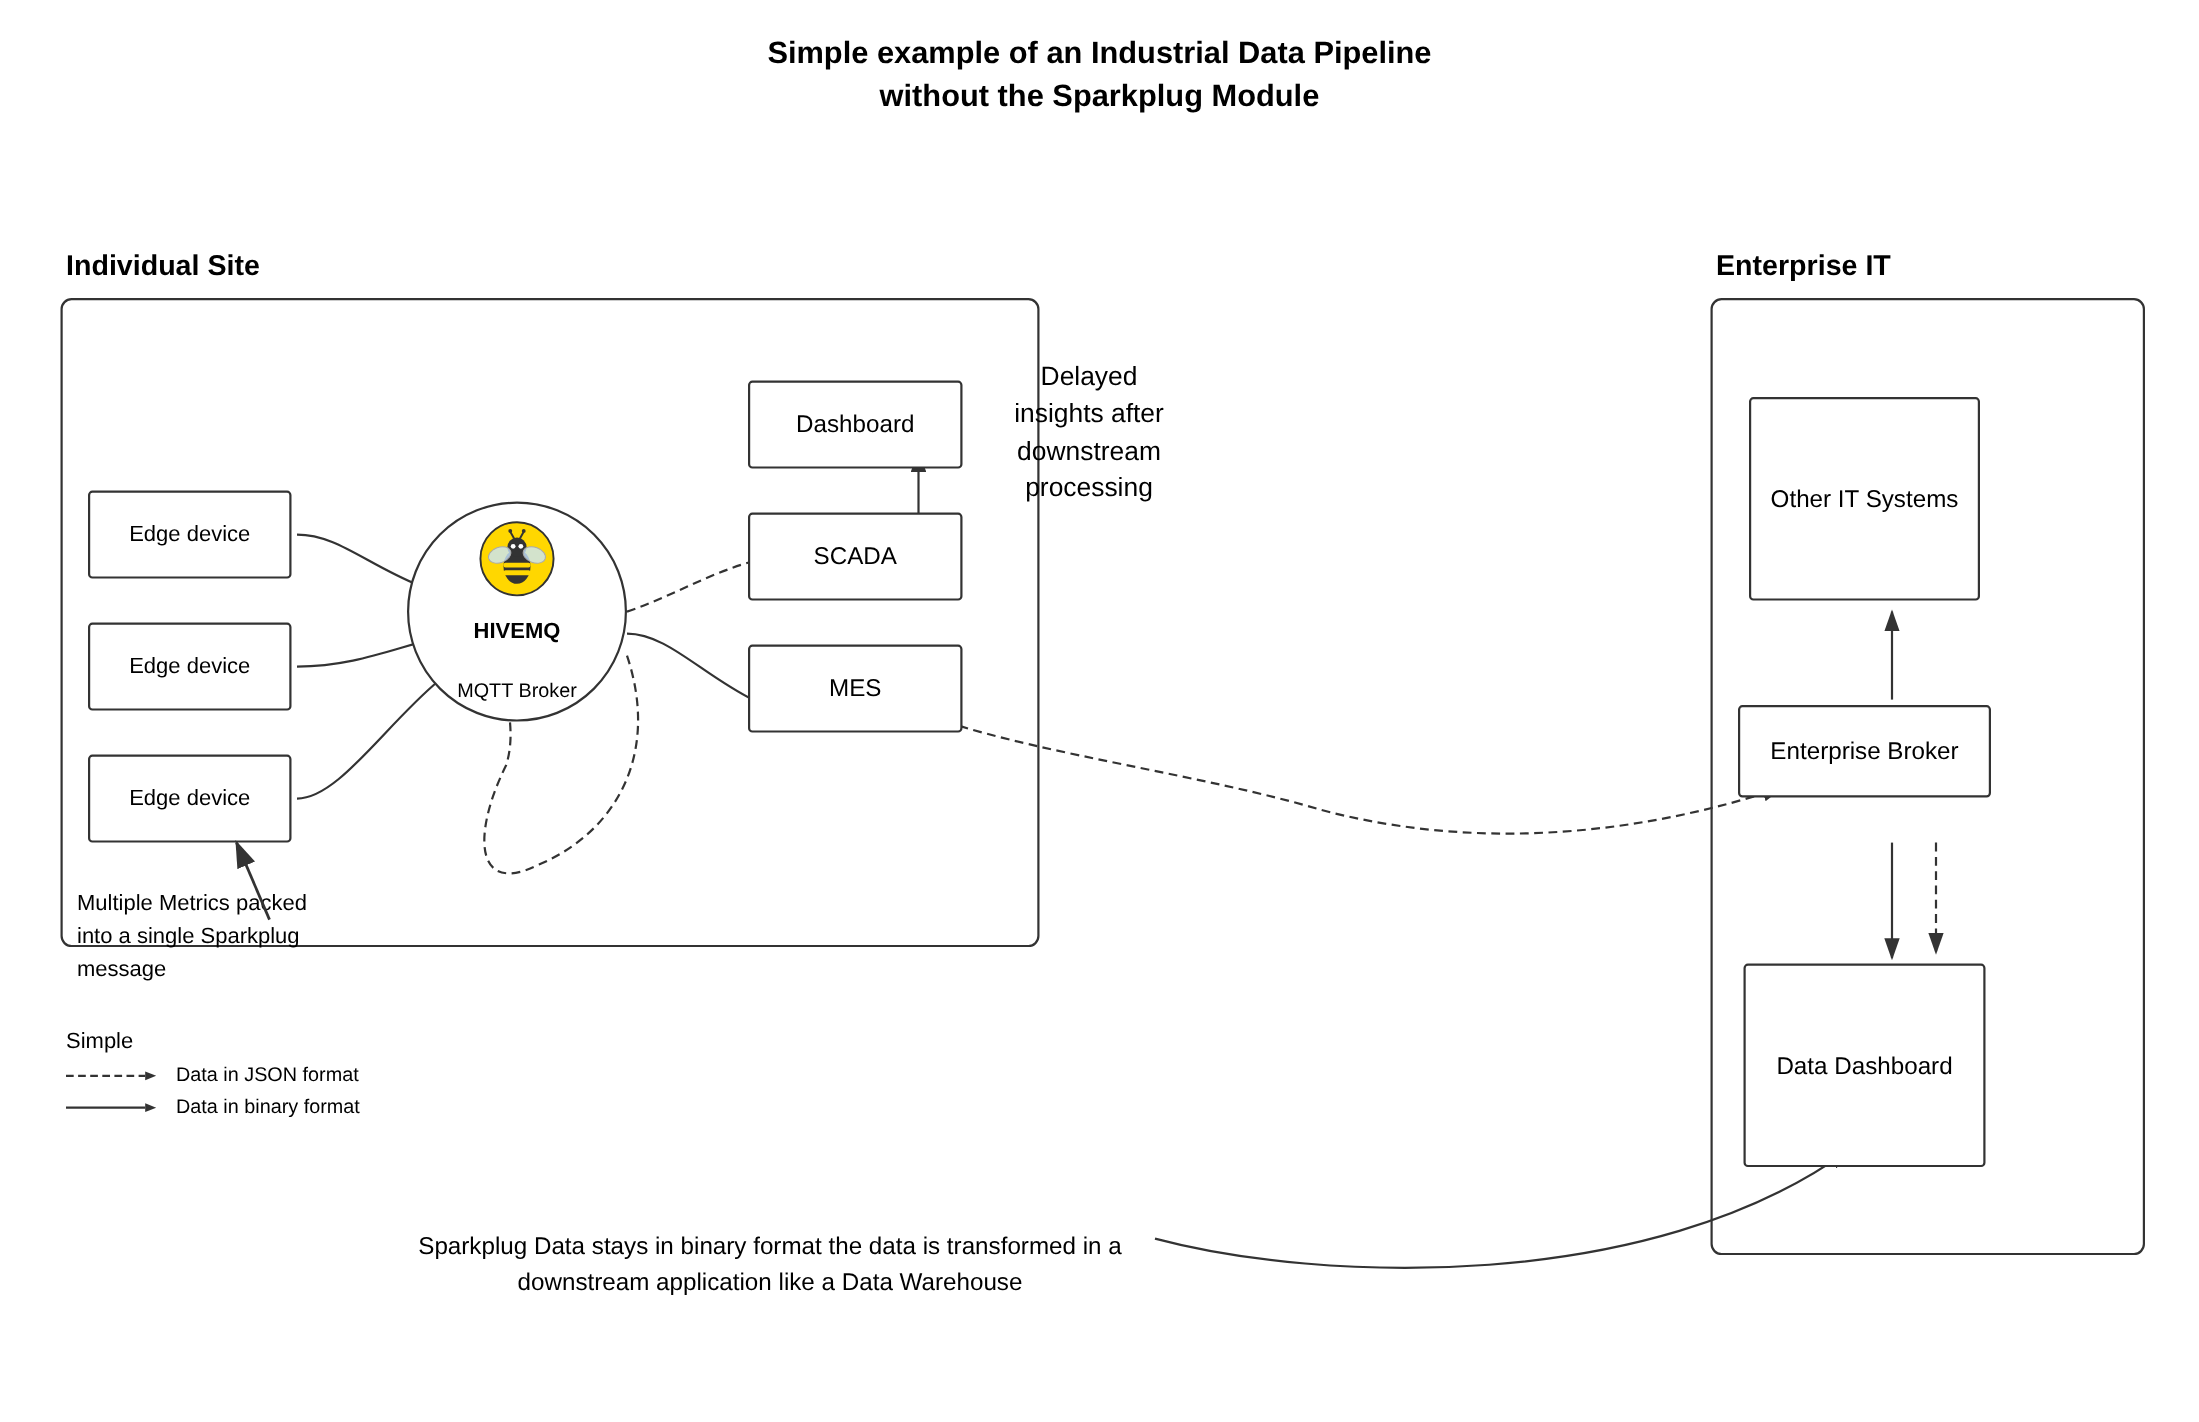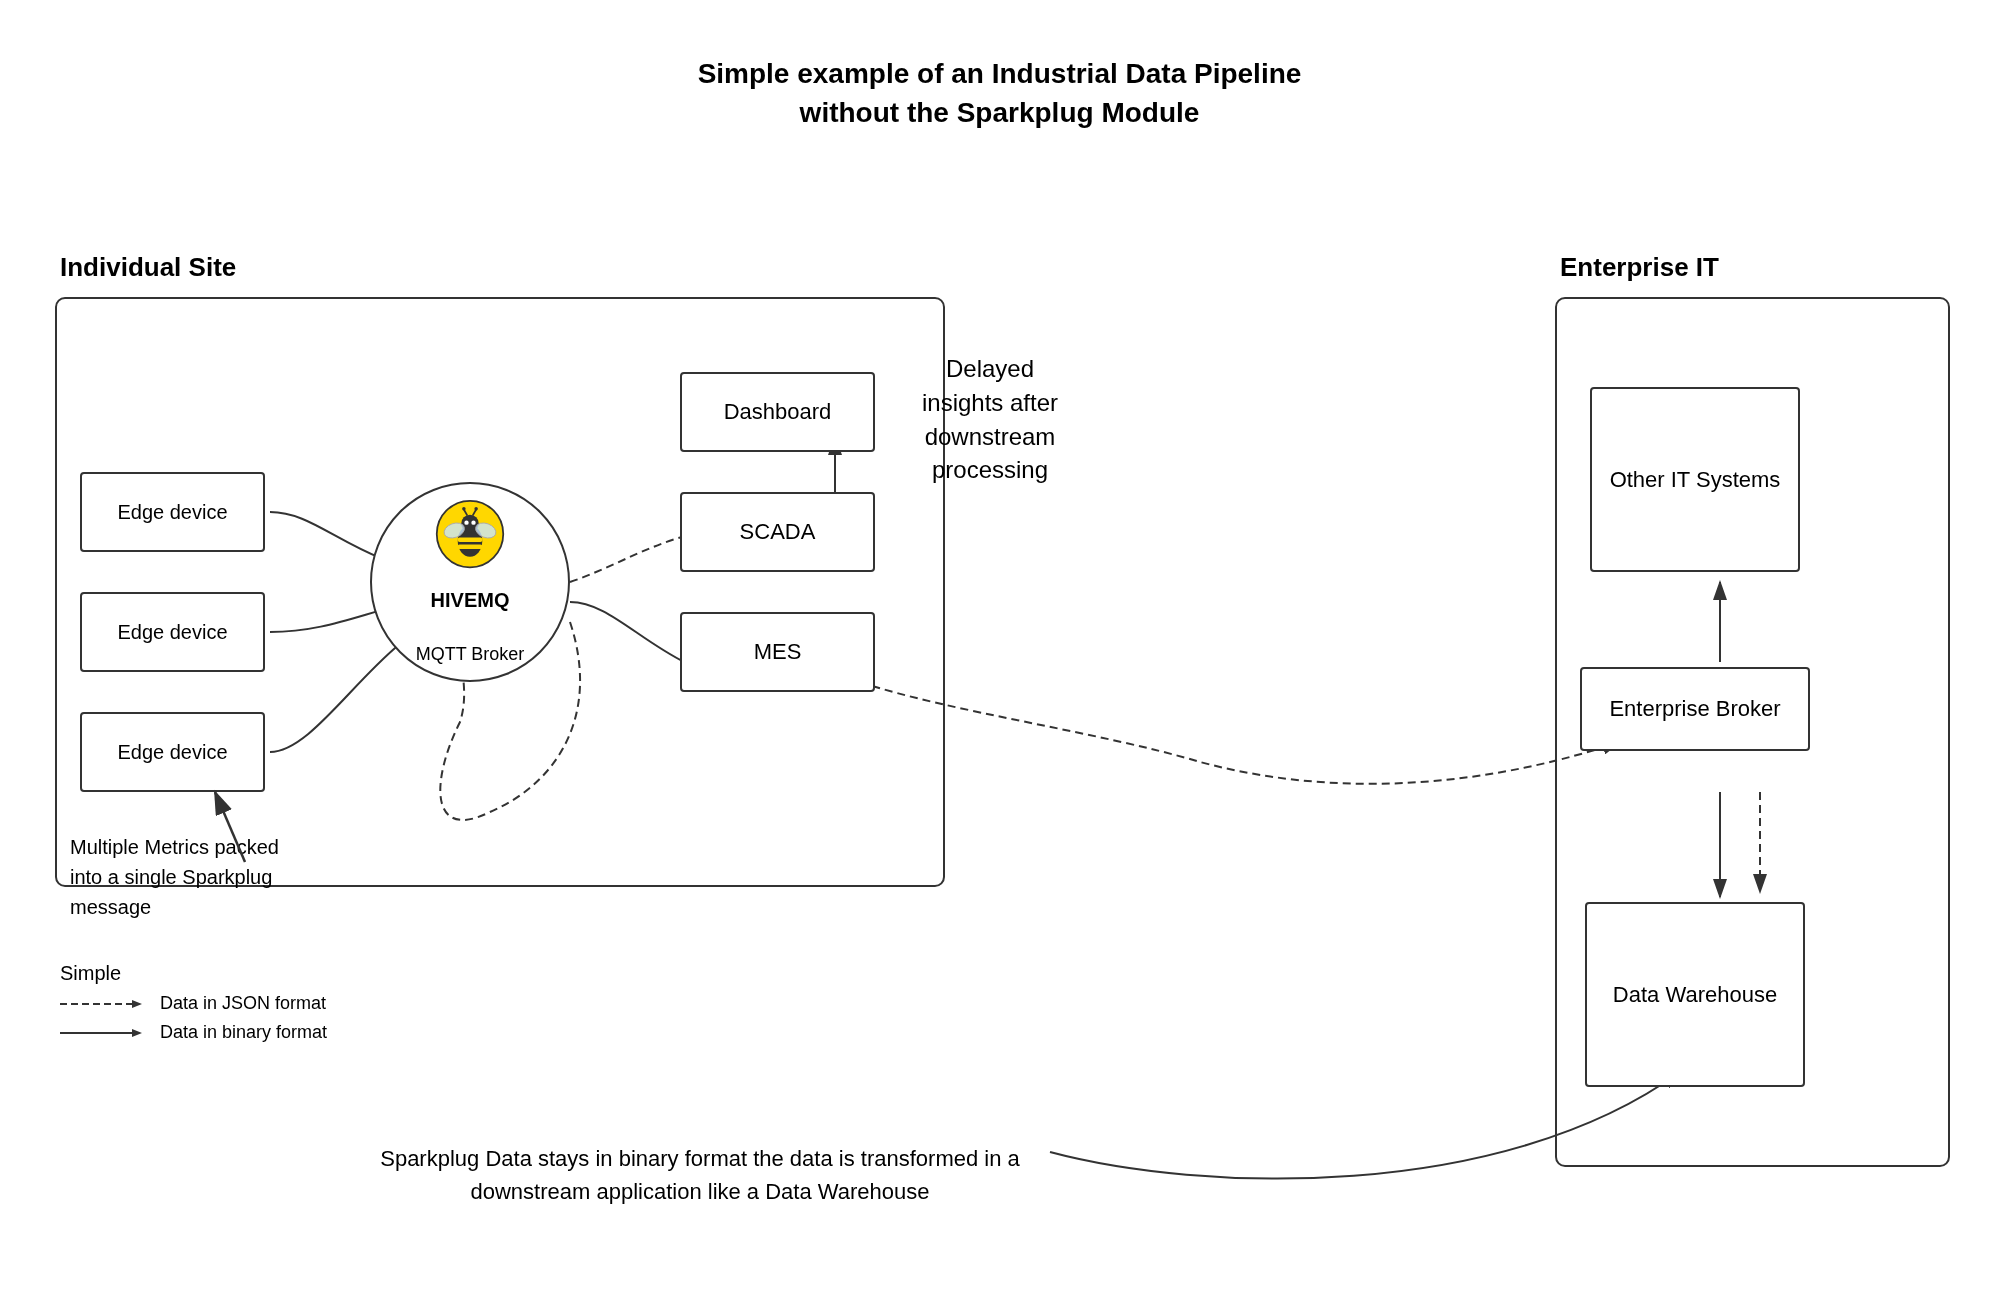--- a/index.html
+++ b/index.html
@@ -8,21 +8,21 @@
       font-family: Arial, sans-serif;
       width: 1999px;
       min-height: 1293px;
       position: relative;
       overflow: hidden;
     }
     .page-title {
       text-align: center;
       font-size: 28px;
       font-weight: bold;
-      padding-top: 54px;
+      padding-top: 28px;
       line-height: 1.4;
     }
     .diagram-area {
       position: relative;
       width: 1999px;
       height: 1180px;
       top: 10px;
     }
     
     .section-label {
@@ -196,21 +196,21 @@
   </div>
 
   <div class="section-label" style="left:1560px; top:110px;">Enterprise IT</div>
 
   <div class="enterprise-container" style="left:1555px; top:155px; width:395px; height:870px;"></div>
 
   <div class="rounded-box" style="left:1590px; top:245px; width:210px; height:185px; font-size:22px;">Other IT Systems</div>
 
   <div class="rounded-box" style="left:1580px; top:525px; width:230px; height:84px; font-size:22px;">Enterprise Broker</div>
 
-  <div class="rounded-box" style="left:1585px; top:760px; width:220px; height:185px; font-size:22px;">Data Warehouse</div>
+  <div class="rounded-box" style="left:1585px; top:760px; width:220px; height:185px; font-size:22px;">Data Dashboard</div>
 
   <div class="annotation" style="left:70px; top:690px; width:280px; font-size:20px; text-align:left; line-height:1.5;">
     Multiple Metrics packed<br>into a single Sparkplug<br>message
   </div>
 
   <svg style="position:absolute; left:195px; top:620px; pointer-events:none;" width="80" height="120">
     <defs>
       <marker id="arr2" markerWidth="10" markerHeight="7" refX="9" refY="3.5" orient="auto">
         <polygon points="0 0, 10 3.5, 0 7" fill="#333"></polygon>
       </marker>

